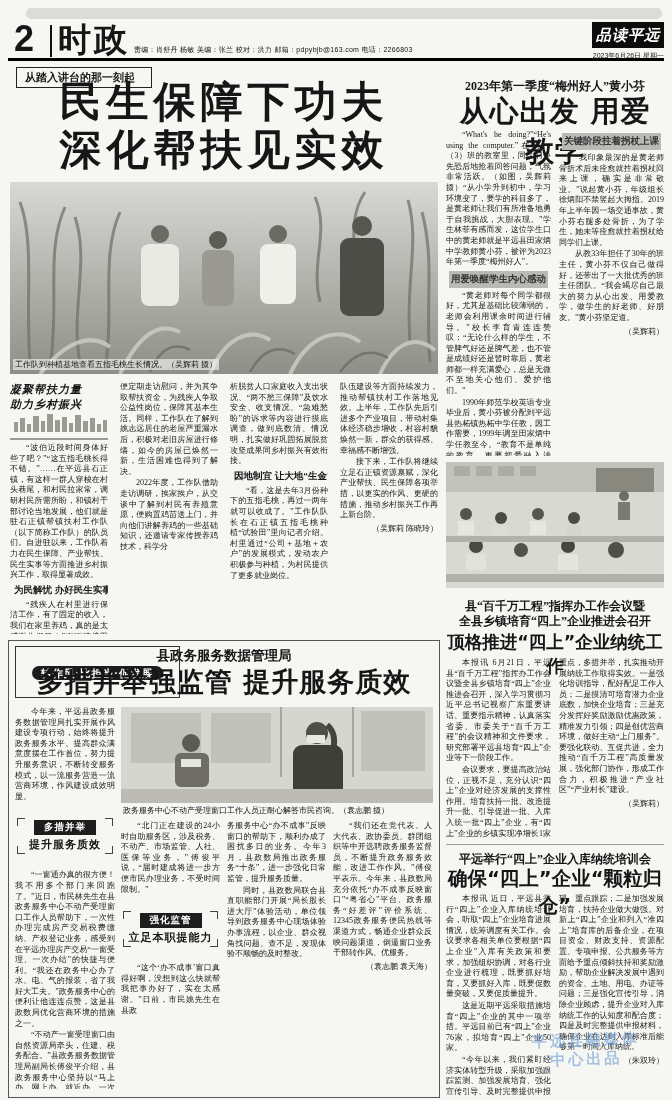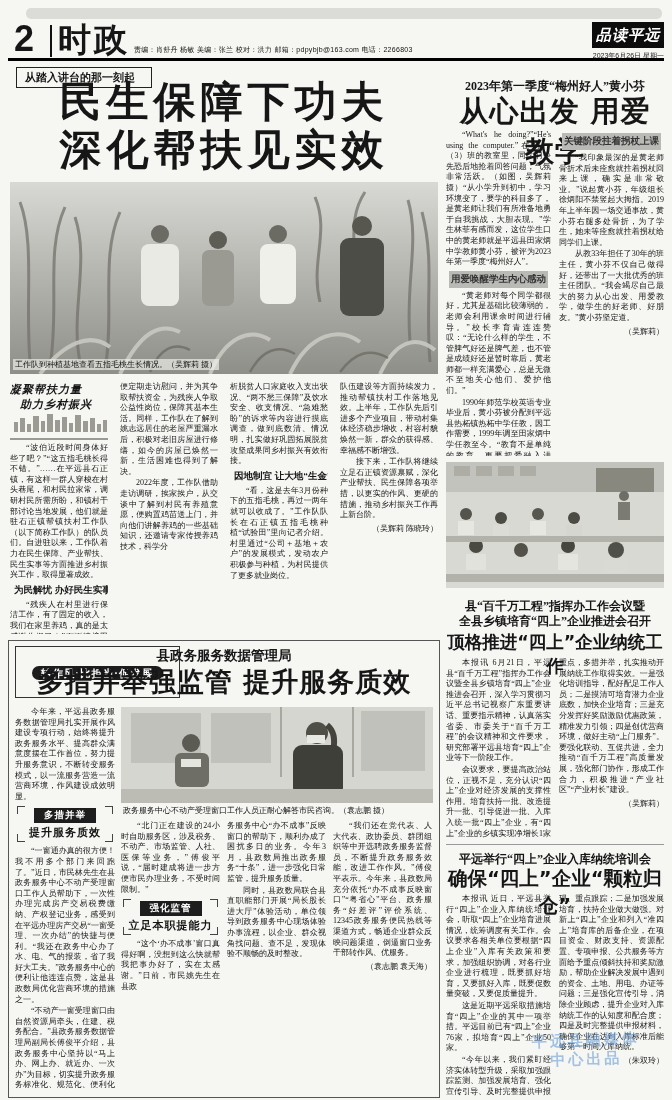--- a/index.html
+++ b/index.html
@@ -22,31 +22,31 @@
   .sub-bold{font-weight:700;font-size:9.5px;text-align:center;margin:3px 4px;white-space:nowrap;font-family:"Liberation Sans",sans-serif;}
   .sub-grey{background:#b9b9b6;color:#333;font-weight:700;font-size:9.5px;text-align:center;margin:3px 3px;padding:2px 0;font-family:"Liberation Sans",sans-serif;}
   .credit{text-align:right;font-size:8px;margin-top:2px;font-family:"Liberation Serif",serif;}
   
   .badge1{left:16px;top:67px;border:1.5px solid #222;padding:2px 16px 2px 8px;font-size:11px;font-weight:700;background:#f6f6f3;}
   .hl-main{left:10px;width:428px;text-align:center;font-size:42px;font-weight:900;letter-spacing:5px;line-height:1.05;font-family:"DejaVu Sans",sans-serif;}
   .photo{background:#cfcfcb;overflow:hidden;}
   .photocap{font-size:8px;color:#111;background:rgba(244,244,240,.65);padding:0 2px;font-family:"Liberation Serif",serif;}
   .infobox{height:56px;margin-bottom:3px;position:relative;border-bottom:2px solid #9a9a95;}
   .infobox .l1{font-size:11px;font-weight:700;font-style:italic;letter-spacing:1px;}
-  .infobox .l2{font-size:11px;font-weight:700;font-style:italic;letter-spacing:1px;text-align:center;padding-right:6px;}
+  .infobox .l2{font-size:11px;font-weight:700;font-style:italic;letter-spacing:1px;text-align:left;padding-right:6px;}
   
   .sepline{background:#999;height:1px;}
   .wm{color:rgba(108,158,214,.6);font-weight:700;font-size:15px;letter-spacing:3px;line-height:19px;transform:rotate(-2deg);text-align:center;}
   
   .svcbox{left:8px;top:640px;width:430px;height:456px;border:1px solid #555;}
   .badge2o{position:absolute;left:6px;top:5px;border:1px solid #333;padding:16px;}
   .badge2i{background:#1d1d1d;color:#fff;border-radius:8px;padding:1px 9px;font-size:10.5px;font-weight:700;letter-spacing:1px;}
   .svckicker{position:absolute;left:0;top:6px;width:100%;text-align:center;font-size:13.5px;font-weight:700;font-family:"Liberation Serif",serif;}
   .svchl{position:absolute;left:0;top:23px;width:100%;text-align:center;font-size:27px;font-weight:900;letter-spacing:1px;font-family:"DejaVu Sans",sans-serif;}
-  .hdrbox{position:relative;margin:4px 2px;padding:2px 4px;}
+  .hdrbox{position:relative;margin:16px 2px;padding:2px 4px;}
   .hdrbox .b1{display:block;margin:0 auto;width:max-content;background:#1d1d1d;color:#fff;font-size:9.5px;font-weight:700;padding:1px 10px;letter-spacing:1px;}
   .hdrbox .b2{display:block;text-align:center;font-size:11px;font-weight:700;letter-spacing:1px;margin-top:2px;}
   .cnr{position:absolute;width:7px;height:7px;border:0 solid #444;}
   .cnr.tl{left:0;top:0;border-left-width:1.5px;border-top-width:1.5px;}
   .cnr.tr{right:0;top:0;border-right-width:1.5px;border-top-width:1.5px;}
   .cnr.bl{left:0;bottom:0;border-left-width:1.5px;border-bottom-width:1.5px;}
   .cnr.br{right:0;bottom:0;border-right-width:1.5px;border-bottom-width:1.5px;}
 </style>
 </head>
 <body>

